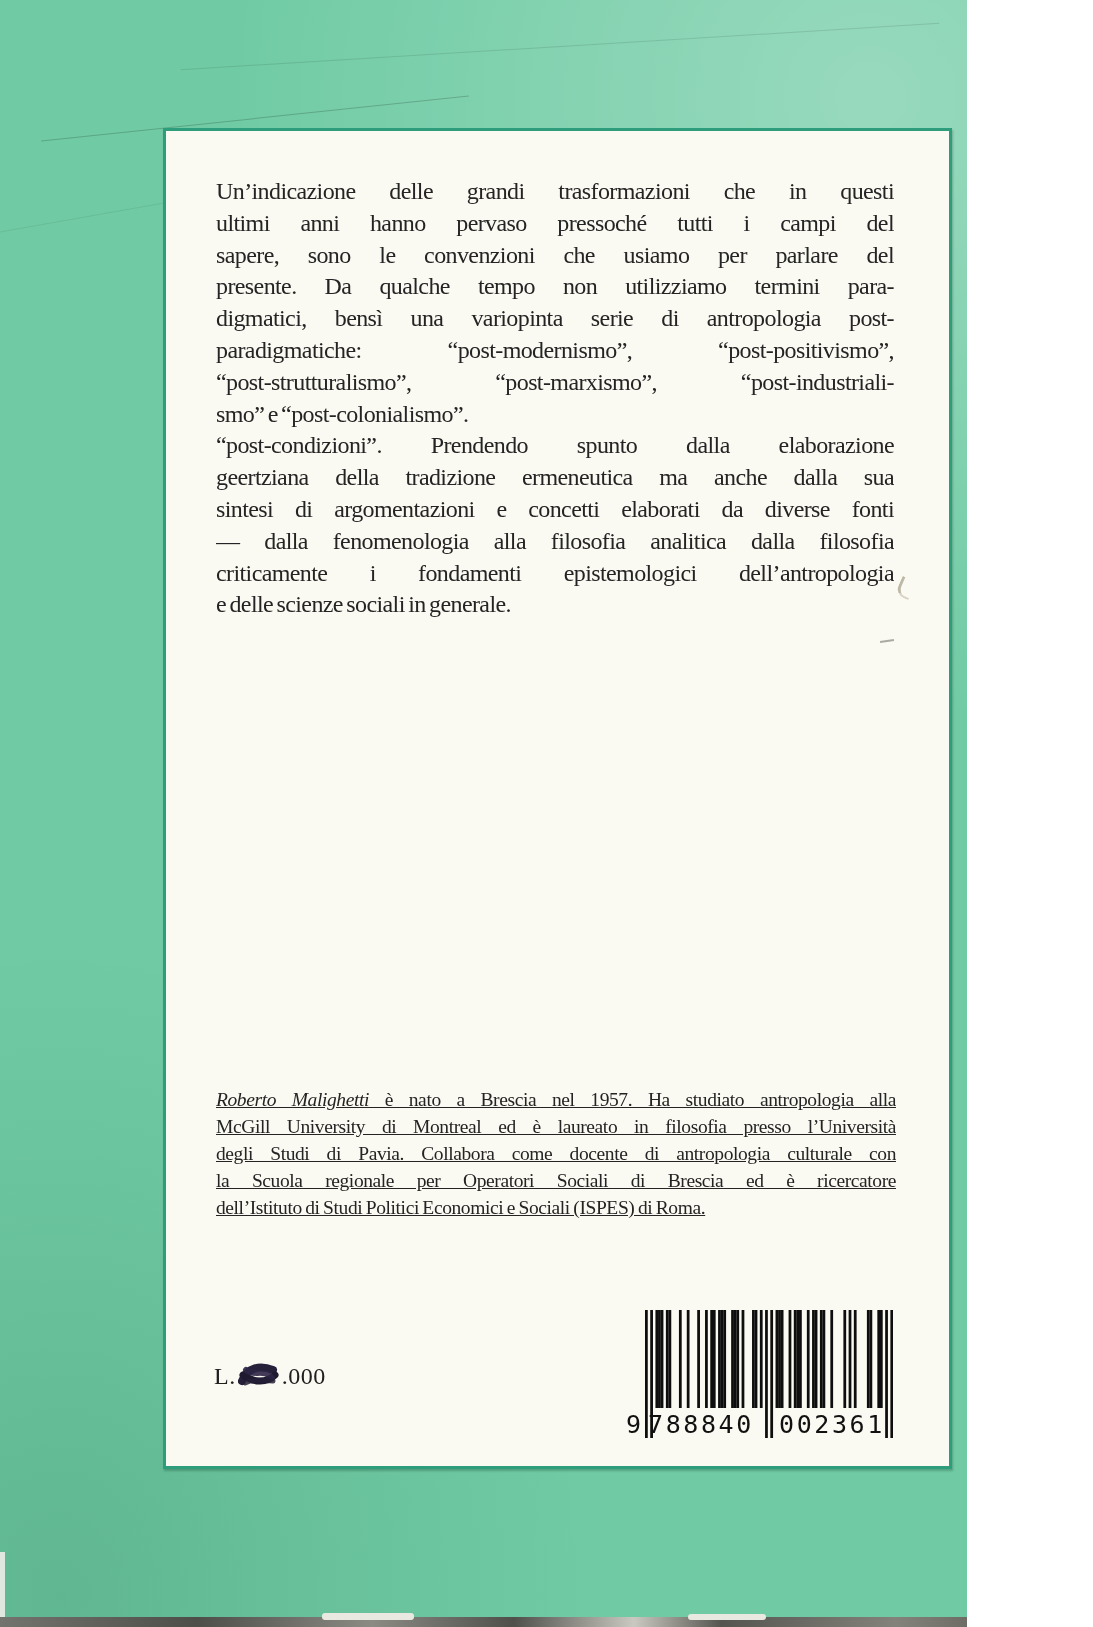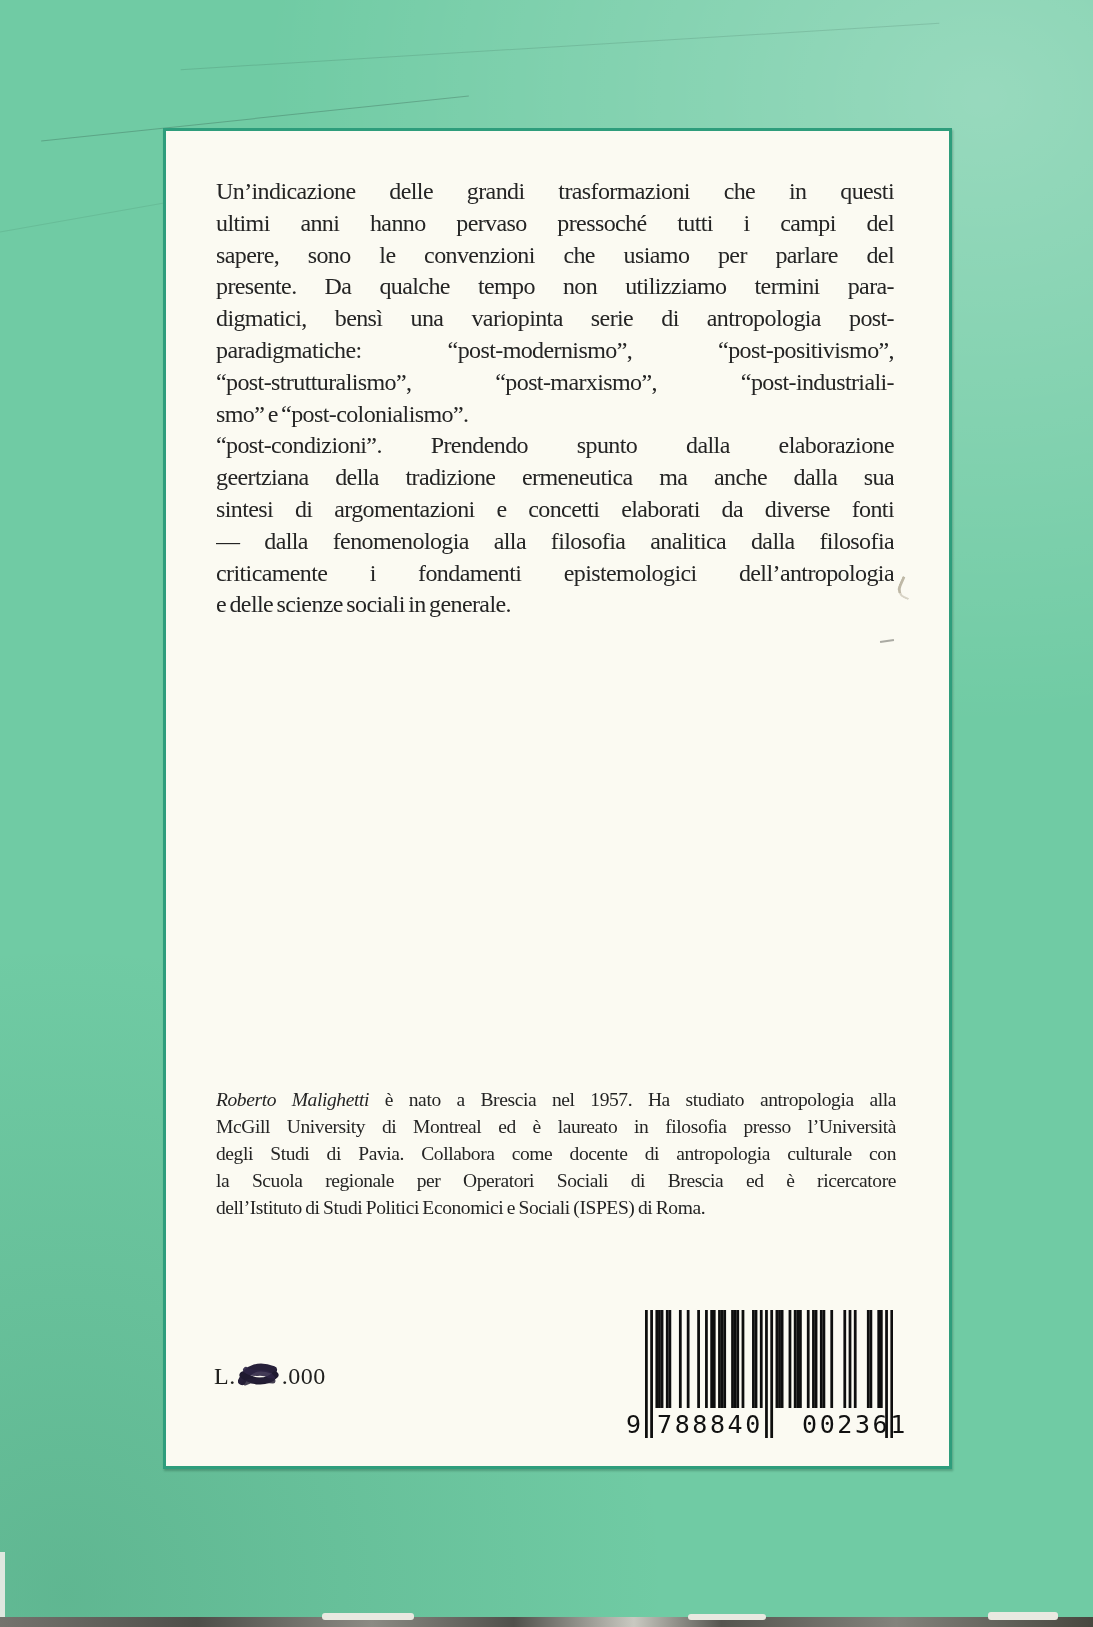--- a/index.html
+++ b/index.html
@@ -1,17 +1,17 @@
 <!DOCTYPE html>
 <html><head>
 <meta charset="utf-8">
 <style>
   html,body{margin:0;padding:0;background:#ffffff;}
   .page{
-    position:relative;width:1093px;height:1627px;overflow:hidden;
+    position:relative;width:967px;height:1627px;overflow:hidden;
     font-family:"Liberation Serif",serif;
     background:
       radial-gradient(120% 70% at 90% 6%, rgba(255,255,255,.28) 0%, rgba(255,255,255,0) 55%),
       radial-gradient(110% 80% at 6% 98%, rgba(20,90,60,.18) 0%, rgba(20,90,60,0) 50%),
       #70cba4;
   }
   .scratch{position:absolute;background:rgba(40,70,58,.28);height:1px;}
   .s1{left:40px;top:118px;width:430px;transform:rotate(-6deg);}
   .s2{left:180px;top:46px;width:760px;transform:rotate(-3.5deg);opacity:.55;}
   .s3{left:-30px;top:205px;width:360px;transform:rotate(-10deg);opacity:.4;}
@@ -25,39 +25,39 @@
     font-size:24px;line-height:31.8px;color:#242424;
     letter-spacing:-0.6px;word-spacing:-2px;
   }
   .line{text-align:justify;text-align-last:justify;height:31.8px;overflow:hidden;}
   .line.para-last{text-align-last:left;}
   .bio{
     position:absolute;left:216px;top:1086px;width:680px;
     font-size:19.5px;line-height:27px;color:#242424;
     letter-spacing:-0.4px;word-spacing:-1px;
   }
-  .bio .line{height:27px;}
+  .bio .line{height:27px;text-decoration:underline;}
   .bio em{font-style:italic;}
   .price-line{
     position:absolute;left:214px;top:1358px;color:#20201e;
     font-size:24px;line-height:36px;letter-spacing:.5px;white-space:nowrap;
   }
   .price-scribble{display:inline-block;vertical-align:-5px;margin:0 2px;}
   .isbn-line{
     position:absolute;left:213px;top:1396px;color:#20201e;
     font-size:30px;line-height:36px;letter-spacing:.5px;white-space:nowrap;
   }
   .barcode{position:absolute;left:645px;top:1310px;width:248px;height:134px;}
   .bc-digit{
     position:absolute;top:100px;color:#111;
     font-family:"DejaVu Sans Mono",monospace;font-size:25px;line-height:30px;
   }
   .bc-first{left:-30px;width:26px;text-align:right;}
-  .bc-left{left:12px;width:103px;letter-spacing:2.6px;text-align:center;}
-  .bc-right{left:134px;width:103px;letter-spacing:2.6px;text-align:center;margin-left:23px;}
+  .bc-left{left:3px;width:103px;letter-spacing:2.6px;text-align:center;}
+  .bc-right{left:134px;width:103px;letter-spacing:2.6px;text-align:center;}
   .artifact-tick{
     position:absolute;left:898px;top:578px;width:12px;height:18px;
     border-left:3px solid rgba(150,140,115,.6);border-bottom:2px solid rgba(150,140,115,.35);
     border-radius:0 0 0 10px;transform:rotate(24deg);
   }
   .artifact-dash{position:absolute;left:880px;top:640px;width:14px;height:2px;background:rgba(90,90,84,.5);transform:rotate(-8deg);}
   .scan-edge-bottom{
     position:absolute;left:0;top:1617px;width:1093px;height:10px;
     background:linear-gradient(90deg,#74746e 0%,#4e4e49 18%,#8b8b84 34%,#50504b 47%,#c9c9c1 58%,#55554f 66%,#83837c 82%,#47473f 100%);
   }

